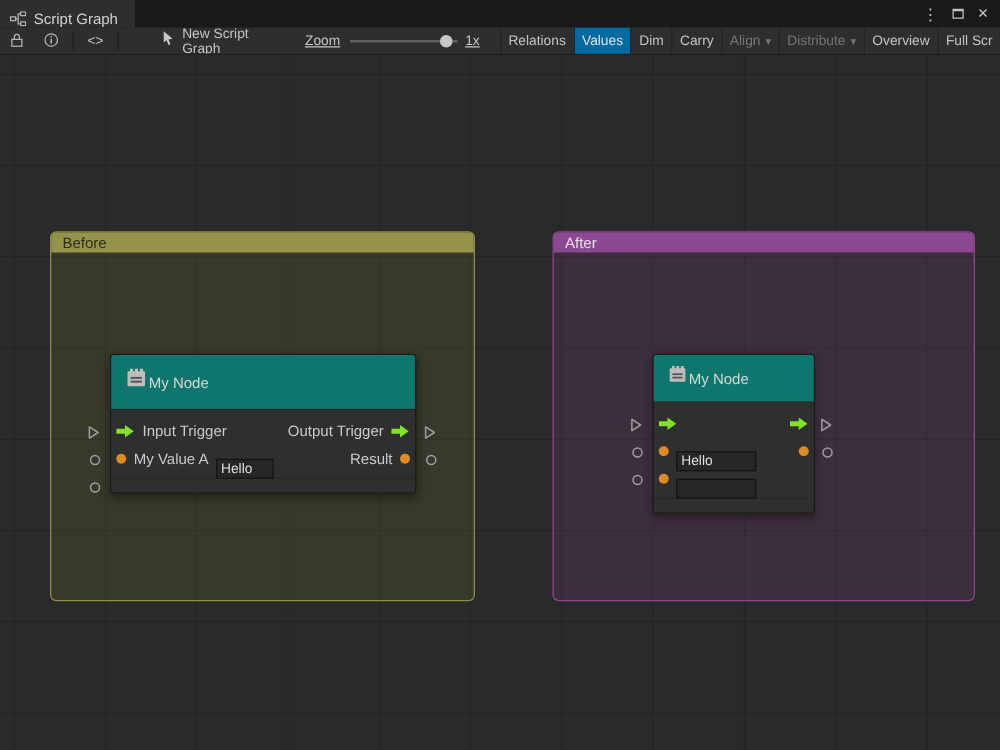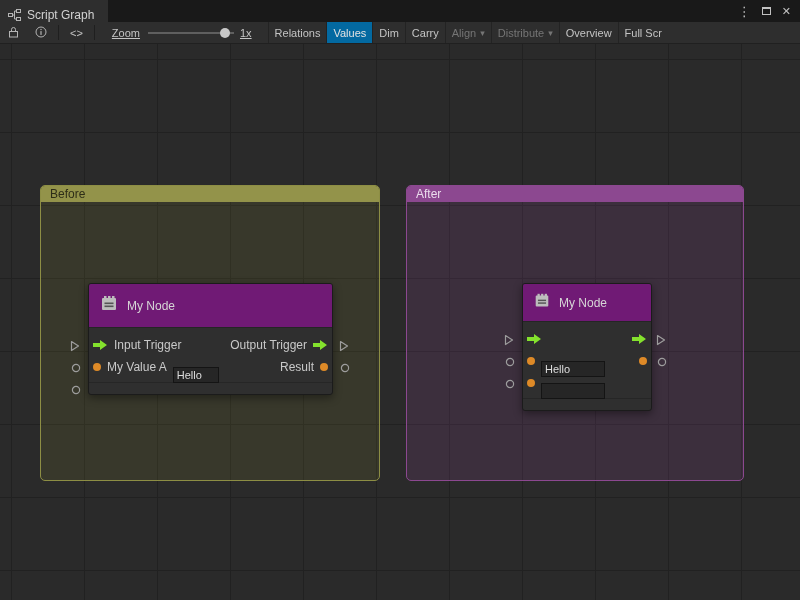--- a/index.html
+++ b/index.html
@@ -45,29 +45,29 @@
       linear-gradient(90deg, #212121 1px, transparent 1px);
     background-size:73px 73px; background-position:11px 15px; }
 
   
   .group { position:absolute; border-radius:5px; border:1px solid; }
   .group-header { height:16px; display:flex; align-items:center; padding:0 9px;
                   font-size:12px; border-radius:4px 4px 0 0; }
   .group-before { left:40px; top:141px; width:340px; height:296px;
                   border-color:#8d8e44; background:rgba(190,190,60,0.10); }
   .group-before .group-header { background:#93934a; color:#2e2e18; }
-  .group-after { left:406px; top:141px; width:338px; height:296px;
+  .group-after { left:442px; top:141px; width:338px; height:296px;
                  border-color:#8c4890; background:rgba(186,84,195,0.13); }
   .group-after .group-header { background:#8c4890; color:#eadcec; }
 
   
   .node { position:absolute; background:#2f2f2f; border:1px solid #1b1b1b;
           border-radius:3px; box-shadow:0 3px 8px rgba(0,0,0,0.4); }
-  .node-header { display:flex; align-items:center; gap:8px; padding:4px 10px;
-                 background:#701a75; border-bottom:1px solid #252525; border-radius:2px 2px 0 0; }
+  .node-header { display:flex; align-items:center; gap:0; padding:4px 10px;
+                 background:#0f766e; border-bottom:1px solid #252525; border-radius:2px 2px 0 0; }
   .node-title { font-size:12px; color:#d6d6d6; }
   .node-body { padding:6px 0 4px; }
   .node-row { height:22px; display:flex; align-items:center; gap:6px;
               padding:0 4px; font-size:12px; color:#c9c9c9; }
   .spacer { flex:1; }
   .node-footer { height:12px; border-top:1px solid #262626; border-radius:0 0 2px 2px; }
   .node-before { left:88px; top:239px; width:245px; }
   .node-before .node-header { height:44px; }
   .node-after { left:522px; top:239px; width:130px; }
   .node-after .node-header { height:38px; }
@@ -123,20 +123,28 @@
           <rect x="5.4" y="5.1" width="1.2" height="3.8" fill="#b4b4b4"></rect>
         </svg>
       </span>
     </div>
     <div class="tb-sep"></div>
     <div class="tbtn icon-btn">
       <span>&lt;&gt;</span>
     </div>
     <div class="tb-sep"></div>
 
+    <div class="breadcrumb">
+      <span>
+        <svg width="10" height="12" viewBox="0 0 10 12">
+          <path d="M1,0 L8,6 L4.8,6.6 L6.4,10.4 L4.8,11 L3.2,7.2 L1,9 Z" fill="#c8c8c8"></path>
+        </svg>
+      </span>
+      <span>New Script Graph</span>
+    </div>
 
     <div class="zoom-area">
       <span class="zoom-label">Zoom</span>
       <div class="slider">
         <div class="slider-track"></div>
         <div class="slider-knob"></div>
       </div>
       <span class="zoom-value">1x</span>
     </div>
 

